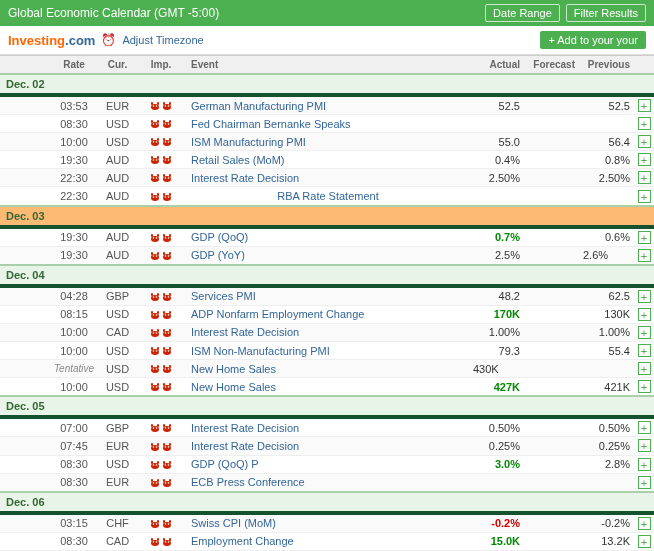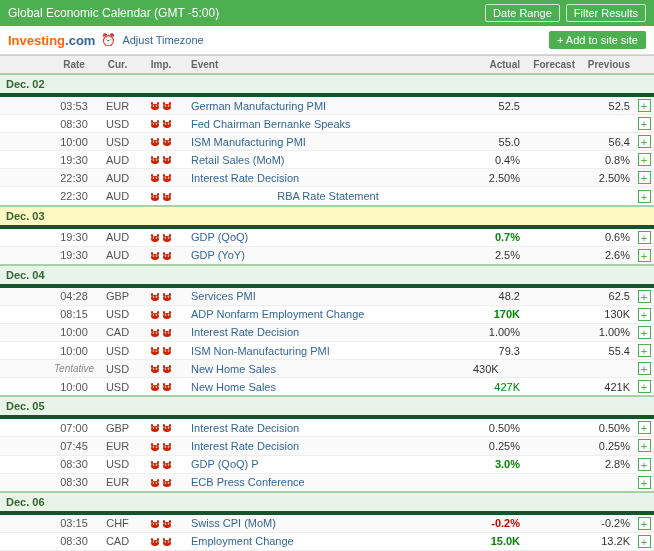--- a/index.html
+++ b/index.html
@@ -34,21 +34,21 @@
     <button style="background:transparent;border:1px solid rgba(255,255,255,0.7);color:white;padding:2px 7px;font-size:11px;cursor:pointer;border-radius:2px;">Filter Results</button>
   </div>
 </div>
 
 <div style="display:flex;justify-content:space-between;align-items:center;padding:5px 8px;border-bottom:1px solid #ddd;">
   <div style="display:flex;align-items:center;gap:6px;">
     <span style="font-size:13px;font-weight:bold;"><span style="color:#ff6600;">Investing</span><span style="color:#336699;">.com</span></span>
     <span style="color:#888;font-size:12px;">⏰</span>
     <a style="color:#336699;text-decoration:none;font-size:11px;">Adjust Timezone</a>
   </div>
-  <button style="background:#4caf50;color:white;border:none;padding:3px 8px;font-size:11px;cursor:pointer;border-radius:2px;">+ Add to site site</button>
+  <button style="background:#4caf50;color:white;border:none;padding:3px 8px;font-size:11px;cursor:pointer;border-radius:2px;">+ Add to your your</button>
 </div>
 
 <table style="width:100%;border-collapse:collapse;font-size:11px;">
   <thead>
     <tr>
       <th style="width:48px;background:#f0f0f0;border-bottom:1px solid #ccc;border-top:1px solid #ccc;padding:3px 4px;font-size:10px;color:#666;text-align:left;"></th>
       <th style="width:52px;background:#f0f0f0;border-bottom:1px solid #ccc;border-top:1px solid #ccc;padding:3px 4px;font-size:10px;color:#666;text-align:center;">Rate</th>
       <th style="width:35px;background:#f0f0f0;border-bottom:1px solid #ccc;border-top:1px solid #ccc;padding:3px 4px;font-size:10px;color:#666;text-align:center;">Cur.</th>
       <th style="width:52px;background:#f0f0f0;border-bottom:1px solid #ccc;border-top:1px solid #ccc;padding:3px 4px;font-size:10px;color:#666;text-align:center;">Imp.</th>
       <th style="background:#f0f0f0;border-bottom:1px solid #ccc;border-top:1px solid #ccc;padding:3px 4px;font-size:10px;color:#666;text-align:left;">Event</th>
@@ -193,21 +193,21 @@
             <rect x="8" y="2" width="2" height="3" rx="1" fill="#cc2200"></rect>
             <circle cx="4.5" cy="6" r="0.8" fill="white"></circle>
             <circle cx="7.5" cy="6" r="0.8" fill="white"></circle>
           </svg></td>
       <td style="padding:2px 4px;color:#336699;cursor:pointer;text-align:center;">RBA Rate Statement</td>
       <td style="padding:2px 4px;width:55px;text-align:right;color:#333;font-weight:normal;"></td>
       <td style="padding:2px 4px;width:55px;text-align:right;color:#333;"></td>
       <td style="padding:2px 4px;width:55px;text-align:right;color:#333;"></td>
       <td style="padding:2px 2px;width:20px;text-align:center;"><span style="color:#4caf50;border:1px solid #4caf50;display:inline-block;width:13px;height:13px;line-height:12px;text-align:center;font-size:11px;cursor:pointer;">+</span></td>
     </tr>
-      <tr style="background: #fef9c3; border-top: 2px solid rgb(168, 208, 168);">
+      <tr style="background: #fdba74; border-top: 2px solid rgb(168, 208, 168);">
       <td colspan="9" style="padding:3px 6px;font-weight:bold;color:#336633;font-size:11px;">Dec. 03</td>
     </tr>
       <tr style="border-bottom: 1px solid rgb(238, 238, 238); background: rgb(255, 255, 255);">
       <td style="padding:2px 4px;width:48px;"></td>
       <td style="padding:2px 4px;width:52px;text-align:center;color:#555;">19:30</td>
       <td style="padding:2px 4px;width:35px;text-align:center;color:#555;font-size:11px;">AUD</td>
       <td style="padding:2px 4px;width:52px;text-align:center;"><svg width="12" height="12" viewBox="0 0 12 12" style="display:inline-block;vertical-align:middle;">
             <ellipse cx="6" cy="7" rx="4" ry="3" fill="#cc2200"></ellipse>
             <rect x="2" y="2" width="2" height="3" rx="1" fill="#cc2200"></rect>
             <rect x="8" y="2" width="2" height="3" rx="1" fill="#cc2200"></rect>
@@ -239,21 +239,21 @@
           </svg><svg width="12" height="12" viewBox="0 0 12 12" style="display:inline-block;vertical-align:middle;">
             <ellipse cx="6" cy="7" rx="4" ry="3" fill="#cc2200"></ellipse>
             <rect x="2" y="2" width="2" height="3" rx="1" fill="#cc2200"></rect>
             <rect x="8" y="2" width="2" height="3" rx="1" fill="#cc2200"></rect>
             <circle cx="4.5" cy="6" r="0.8" fill="white"></circle>
             <circle cx="7.5" cy="6" r="0.8" fill="white"></circle>
           </svg></td>
       <td style="padding:2px 4px;color:#336699;cursor:pointer;">GDP (YoY)</td>
       <td style="padding:2px 4px;width:55px;text-align:right;color:#333;font-weight:normal;">2.5%</td>
       <td style="padding:2px 4px;width:55px;text-align:right;color:#333;"></td>
-      <td style="padding:2px 4px;width:55px;text-align:right;color:#333;">2.6%</td>
+      <td style="padding:2px 4px;width:55px;text-align:left;color:#333;">2.6%</td>
       <td style="padding:2px 2px;width:20px;text-align:center;"><span style="color:#4caf50;border:1px solid #4caf50;display:inline-block;width:13px;height:13px;line-height:12px;text-align:center;font-size:11px;cursor:pointer;">+</span></td>
     </tr>
       <tr style="background: rgb(232, 244, 232); border-top: 2px solid rgb(168, 208, 168);">
       <td colspan="9" style="padding:3px 6px;font-weight:bold;color:#336633;font-size:11px;">Dec. 04</td>
     </tr>
       <tr style="border-bottom: 1px solid rgb(238, 238, 238); background: rgb(250, 250, 250);">
       <td style="padding:2px 4px;width:48px;"></td>
       <td style="padding:2px 4px;width:52px;text-align:center;color:#555;">04:28</td>
       <td style="padding:2px 4px;width:35px;text-align:center;color:#555;font-size:11px;">GBP</td>
       <td style="padding:2px 4px;width:52px;text-align:center;"><svg width="12" height="12" viewBox="0 0 12 12" style="display:inline-block;vertical-align:middle;">
@@ -378,21 +378,21 @@
             <circle cx="4.5" cy="6" r="0.8" fill="white"></circle>
             <circle cx="7.5" cy="6" r="0.8" fill="white"></circle>
           </svg><svg width="12" height="12" viewBox="0 0 12 12" style="display:inline-block;vertical-align:middle;">
             <ellipse cx="6" cy="7" rx="4" ry="3" fill="#cc2200"></ellipse>
             <rect x="2" y="2" width="2" height="3" rx="1" fill="#cc2200"></rect>
             <rect x="8" y="2" width="2" height="3" rx="1" fill="#cc2200"></rect>
             <circle cx="4.5" cy="6" r="0.8" fill="white"></circle>
             <circle cx="7.5" cy="6" r="0.8" fill="white"></circle>
           </svg></td>
       <td style="padding:2px 4px;color:#336699;cursor:pointer;">New Home Sales</td>
-      <td style="padding:2px 4px;width:55px;text-align:right;color:#008800;font-weight:normal;">427K</td>
+      <td style="padding:2px 4px;width:55px;text-align:right;color:#008800;font-weight:bold;">427K</td>
       <td style="padding:2px 4px;width:55px;text-align:right;color:#333;"></td>
       <td style="padding:2px 4px;width:55px;text-align:right;color:#333;">421K</td>
       <td style="padding:2px 2px;width:20px;text-align:center;"><span style="color:#4caf50;border:1px solid #4caf50;display:inline-block;width:13px;height:13px;line-height:12px;text-align:center;font-size:11px;cursor:pointer;">+</span></td>
     </tr>
       <tr style="background: rgb(232, 244, 232); border-top: 2px solid rgb(168, 208, 168);">
       <td colspan="9" style="padding:3px 6px;font-weight:bold;color:#336633;font-size:11px;">Dec. 05</td>
     </tr>
       <tr style="border-bottom: 1px solid rgb(238, 238, 238); background: rgb(255, 255, 255);">
       <td style="padding:2px 4px;width:48px;"></td>
       <td style="padding:2px 4px;width:52px;text-align:center;color:#555;">07:00</td>

